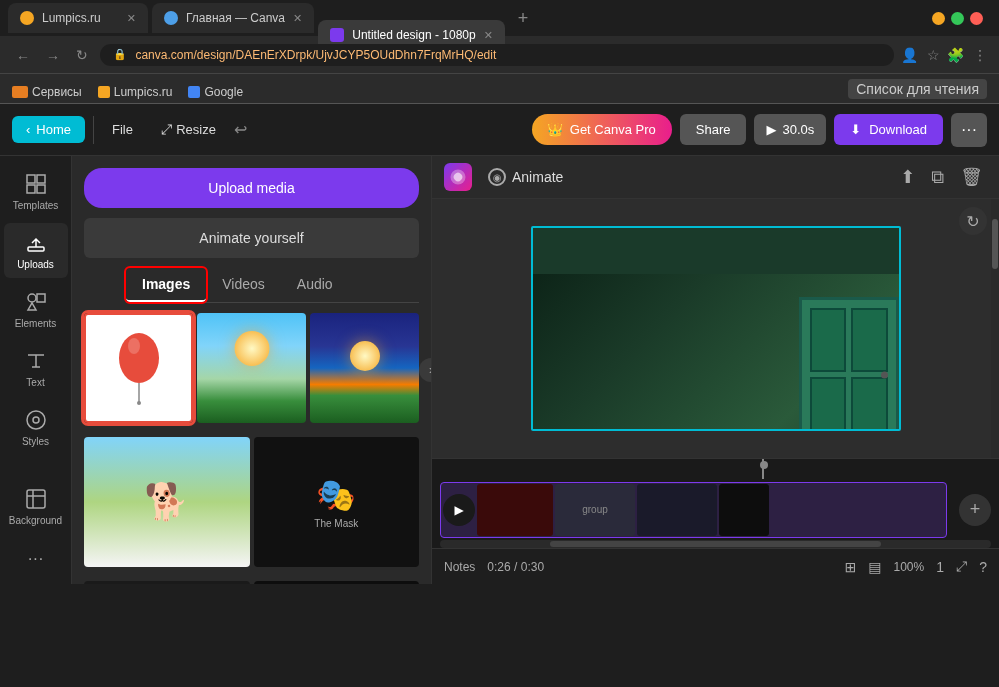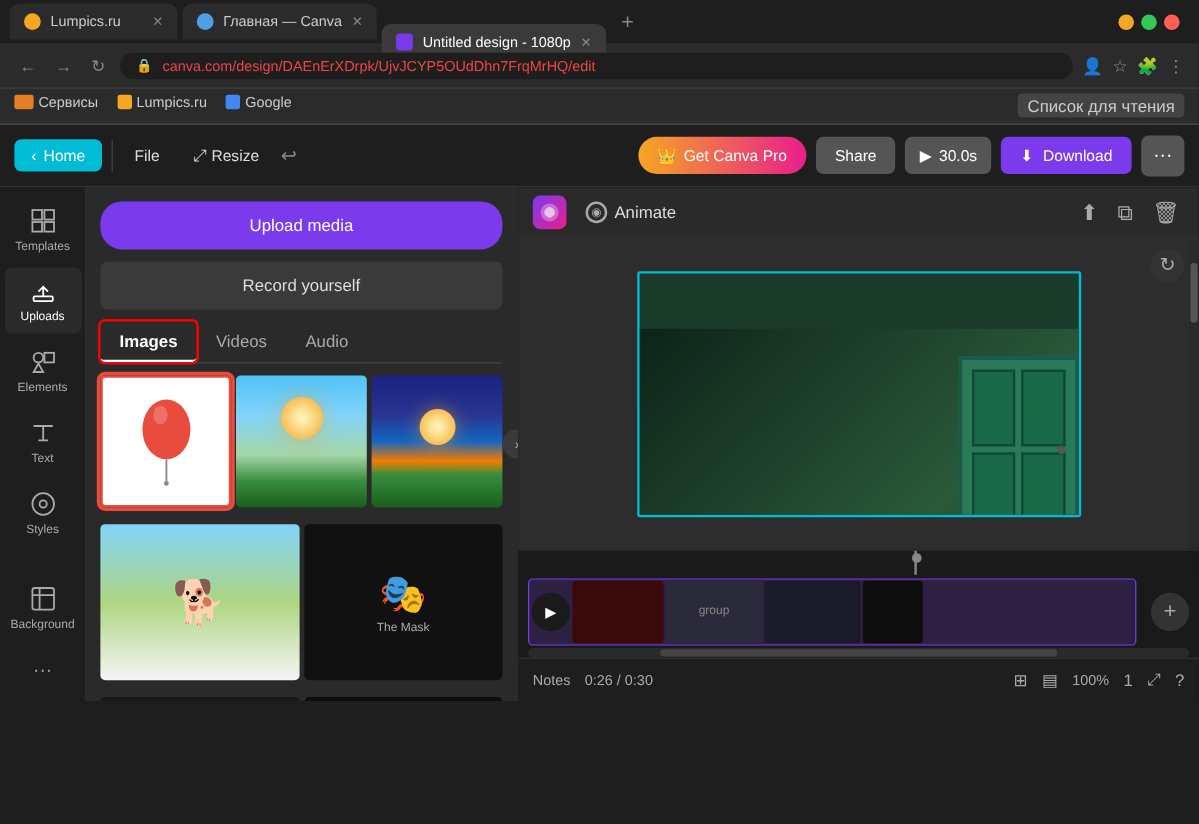--- a/index.html
+++ b/index.html
@@ -16,21 +16,21 @@
     .window-btn { width: 13px; height: 13px; border-radius: 50%; }
     .window-btn.minimize { background: #f5a623; }
     .window-btn.maximize { background: #34c759; }
     .window-btn.close { background: #ff5f56; }
 
     .address-bar { display: flex; align-items: center; background: #2b2b2b; padding: 4px 12px; height: 38px; gap: 8px; border-bottom: 1px solid #444; }
     .nav-btn { color: #888; font-size: 14px; cursor: pointer; padding: 2px 4px; }
     .url-bar { flex: 1; background: #1e1e1e; border-radius: 20px; padding: 4px 14px; font-size: 12px; color: #ccc; display: flex; align-items: center; gap: 8px; }
     .addr-icons { display: flex; gap: 8px; color: #888; font-size: 14px; }
 
-    .bookmarks-bar { display: flex; align-items: flex-start; background: #2b2b2b; padding: 4px 12px; height: 30px; gap: 16px; border-bottom: 1px solid #555; font-size: 12px; color: #ccc; }
+    .bookmarks-bar { display: flex; align-items: flex-end; background: #2b2b2b; padding: 4px 12px; height: 30px; gap: 16px; border-bottom: 1px solid #555; font-size: 12px; color: #ccc; }
     .bookmark-item { display: flex; align-items: center; gap: 4px; cursor: pointer; }
     .bk-orange { background: #f5a623; border-radius: 2px; width: 12px; height: 12px; }
     .reading-list { margin-left: auto; background: #444; border-radius: 4px; padding: 2px 8px; font-size: 14px; }
 
     
     .canva-app { display: flex; flex-direction: column; height: 480px; }
 
     
     .canva-toolbar { display: flex; align-items: center; background: #1e1e1e; height: 52px; padding: 0 12px; gap: 8px; border-bottom: 1px solid #333; }
     .toolbar-left { display: flex; align-items: center; gap: 8px; }
@@ -55,21 +55,21 @@
     .sidebar-icon-item.active { background: #2a2a2a; }
     .sidebar-icon-svg { width: 24px; height: 24px; color: #aaa; }
     .sidebar-icon-label { font-size: 10px; color: #aaa; text-align: center; }
     .sidebar-icon-item.active .sidebar-icon-label { color: #fff; }
     .sidebar-more { margin-top: auto; }
 
     
     .upload-panel { width: 360px; background: #2a2a2a; border-right: 1px solid #333; display: flex; flex-direction: column; padding: 12px; gap: 10px; overflow-y: auto; }
     .upload-media-btn { background: #7c3aed; color: #fff; border: none; border-radius: 18px; padding: 12px; font-size: 14px; cursor: pointer; width: 100%; font-weight: 500; }
     .record-btn { background: #3a3a3a; color: #ddd; border: none; border-radius: 6px; padding: 12px; font-size: 14px; cursor: pointer; width: 100%; font-weight: 500; }
-    .media-tabs { display: flex; gap: 0; border-bottom: 1px solid #444; }
+    .media-tabs { display: flex; gap: 0; border-bottom: 1px solid #444; margin-left: 42px; }
     .media-tab { padding: 8px 16px; font-size: 14px; color: #aaa; cursor: pointer; border-bottom: 2px solid transparent; }
     .media-tab.active { color: #fff; border-bottom: 2px solid #fff; font-weight: 600; }
     .media-tab-highlighted { outline: 2px solid red; border-radius: 4px; }
     .image-grid { display: grid; grid-template-columns: 1fr 1fr 1fr; gap: 4px; }
     .image-thumb { border-radius: 4px; overflow: hidden; cursor: pointer; position: relative; }
     .thumb-balloon { background: #fff; display: flex; align-items: center; justify-content: center; height: 110px; border: 2px solid #e74c3c; border-radius: 4px; }
     .thumb-balloon-selected { outline: 3px solid #e74c3c; border-radius: 4px; }
     .panel-arrow { position: absolute; right: -12px; top: 50%; transform: translateY(-50%); background: #3a3a3a; border-radius: 50%; width: 24px; height: 24px; display: flex; align-items: center; justify-content: center; color: #aaa; font-size: 12px; cursor: pointer; }
 
     
@@ -139,21 +139,21 @@
       <div class="window-btn close"></div>
     </div>
   </div>
 
   <div class="address-bar">
     <span class="nav-btn">←</span>
     <span class="nav-btn">→</span>
     <span class="nav-btn">↻</span>
     <div class="url-bar">
       <span style="color:#888;font-size:11px;">🔒</span>
-      <span style="font-size:12px;color:#ef4444;">canva.com/design/DAEnErXDrpk/UjvJCYP5OUdDhn7FrqMrHQ/edit</span>
+      <span style="font-size:12px;color:#fdba74;">canva.com/design/DAEnErXDrpk/UjvJCYP5OUdDhn7FrqMrHQ/edit</span>
     </div>
     <div class="addr-icons">
       <span style="font-size:14px;">👤</span>
       <span style="font-size:14px;">☆</span>
       <span style="font-size:14px;">🧩</span>
       <span style="font-size:14px;">⋮</span>
     </div>
   </div>
 
   <div class="bookmarks-bar">
@@ -265,21 +265,21 @@
       <div class="sidebar-icon-item" style="margin-top:4px;">
         <span style="color:#aaa;font-size:16px;">···</span>
       </div>
     </div>
 
     <div class="upload-panel" style="position:relative;">
       <button class="upload-media-btn">
         <span>Upload media</span>
       </button>
       <button class="record-btn">
-        <span>Record yourself</span>
+        <span>Animate yourself</span>
       </button>
 
       <div class="media-tabs">
         <div class="media-tab active media-tab-highlighted">
           <span>Images</span>
         </div>
         <div class="media-tab">
           <span>Videos</span>
         </div>
         <div class="media-tab">

